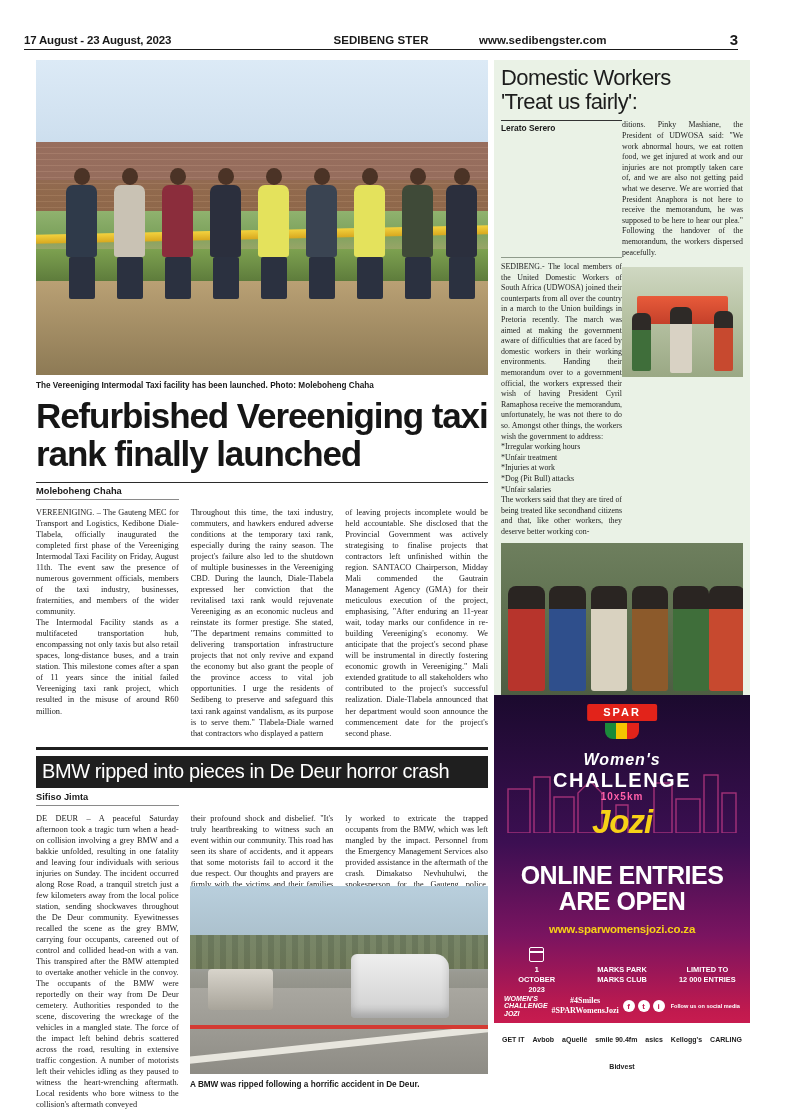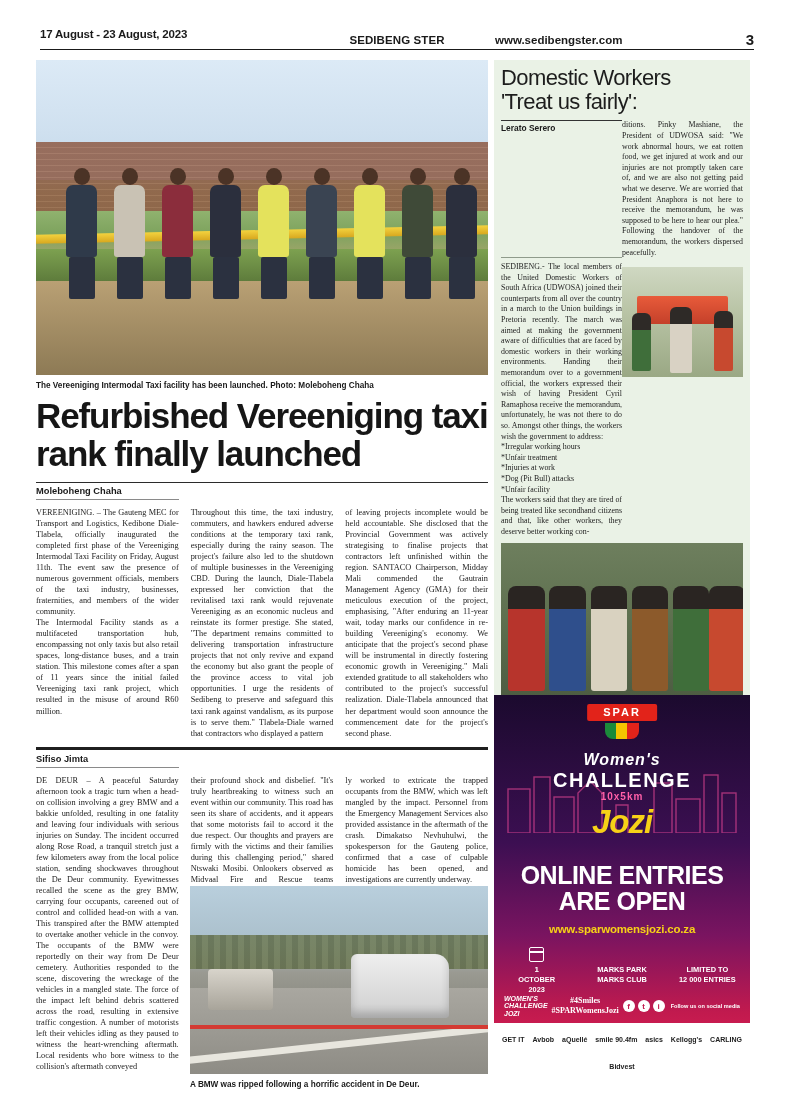--- a/index.html
+++ b/index.html
@@ -6,24 +6,24 @@
   html, body {
     width: 786px; height: 1113px;
     background: #ffffff;
     font-family: "Liberation Serif", serif;
     overflow: hidden;
   }
   .page { position: relative; width: 786px; height: 1113px; background:#fff; }
 
   
   .masthead {
-    position: absolute; left: 40px; top: 28px; width: 714px; height: 22px;
+    position: absolute; left: 24px; top: 28px; width: 714px; height: 22px;
     display: flex; align-items: flex-end; justify-content: space-between;
     border-bottom: 1.6px solid #1a1a1a;
-    padding-bottom: 9px;
+    padding-bottom: 3px;
   }
   .masthead-date {
     font-family: "Liberation Sans", sans-serif;
     font-weight: bold; font-size: 11.5px; color: #1a1a1a; letter-spacing:-0.2px;
   }
   .masthead-title {
     font-family: "Liberation Sans", sans-serif;
     font-weight: bold; font-size: 11.5px; color: #1a1a1a; letter-spacing:0.1px;
     position:absolute; left:50%; transform:translateX(-50%); bottom:3px;
   }
@@ -365,20 +365,21 @@
       <div class="col-inner">
         <p>Throughout this time, the taxi industry, commuters, and hawkers endured adverse conditions at the temporary taxi rank, especially during the rainy season. The project's failure also led to the shutdown of multiple businesses in the Vereeniging CBD. During the launch, Diale-Tlabela expressed her conviction that the revitalised taxi rank would rejuvenate Vereeniging as an economic nucleus and reinstate its former prestige. She stated, "The department remains committed to delivering transportation infrastructure projects that not only revive and expand the economy but also grant the people of the province access to vital job opportunities. I urge the residents of Sedibeng to preserve and safeguard this taxi rank against vandalism, as its purpose is to serve them." Tlabela-Diale warned that contractors who displayed a pattern</p>
       </div>
       <div class="col-inner">
         <p>of leaving projects incomplete would be held accountable. She disclosed that the Provincial Government was actively strategising to finalise projects that contractors left unfinished within the region. SANTACO Chairperson, Midday Mali commended the Gautrain Management Agency (GMA) for their meticulous execution of the project, emphasising, "After enduring an 11-year wait, today marks our confidence in re-building Vereeniging's economy. We anticipate that the project's second phase will be instrumental in directly fostering economic growth in Vereeniging." Mali extended gratitude to all stakeholders who contributed to the project's successful realization. Diale-Tlabela announced that her department would soon announce the commencement date for the project's second phase.</p>
       </div>
     </div>
 
     <div class="section-rule"></div>
 
+    <div class="banner-head">BMW ripped into pieces in De Deur horror crash</div>
 
     <div style="display:grid;grid-template-columns:1fr 1fr 1fr;column-gap:12px;">
       <div class="bmw-byline">Sifiso Jimta</div>
       <div></div>
         <div></div>
     </div>
 
     <div class="cols3">
       <div class="col-inner">
         <p>DE DEUR – A peaceful Saturday afternoon took a tragic turn when a head-on collision involving a grey BMW and a bakkie unfolded, resulting in one fatality and leaving four individuals with serious injuries on Sunday. The incident occurred along Rose Road, a tranquil stretch just a few kilometers away from the local police station, sending shockwaves throughout the De Deur community. Eyewitnesses recalled the scene as the grey BMW, carrying four occupants, careened out of control and collided head-on with a van. This transpired after the BMW attempted to overtake another vehicle in the convoy. The occupants of the BMW were reportedly on their way from De Deur cemetery. Authorities responded to the scene, discovering the wreckage of the vehicles in a mangled state. The force of the impact left behind debris scattered across the road, resulting in extensive traffic congestion. A number of motorists left their vehicles idling as they paused to witness the heart-wrenching aftermath. Local residents who bore witness to the collision's aftermath conveyed</p>
@@ -420,21 +421,21 @@
           </div>
       </div>
 
       <div class="cols2" style="padding-top:4px;">
         <div>
           <p>SEDIBENG.- The local members of the United Domestic Workers of South Africa (UDWOSA) joined their counterparts from all over the country in a march to the Union buildings in Pretoria recently. The march was aimed at making the government aware of difficulties that are faced by domestic workers in their working environments. Handing their memorandum over to a government official, the workers expressed their wish of having President Cyril Ramaphosa receive the memorandum, unfortunately, he was not there to do so. Amongst other things, the workers wish the government to address:</p>
           <p>*Irregular working hours</p>
           <p>*Unfair treatment</p>
           <p>*Injuries at work</p>
           <p>*Dog (Pit Bull) attacks</p>
-          <p>*Unfair facility</p>
+          <p>*Unfair salaries</p>
           <p>The workers said that they are tired of being treated like secondhand citizens and that, like other workers, they deserve better working con-</p>
         </div>
         <div>
           <div class="photo-udwosa-a">
             <div class="banner"></div>
             <div class="p1"></div>
             <div class="p2"></div>
             <div class="p3"></div>
           </div>
         </div>

